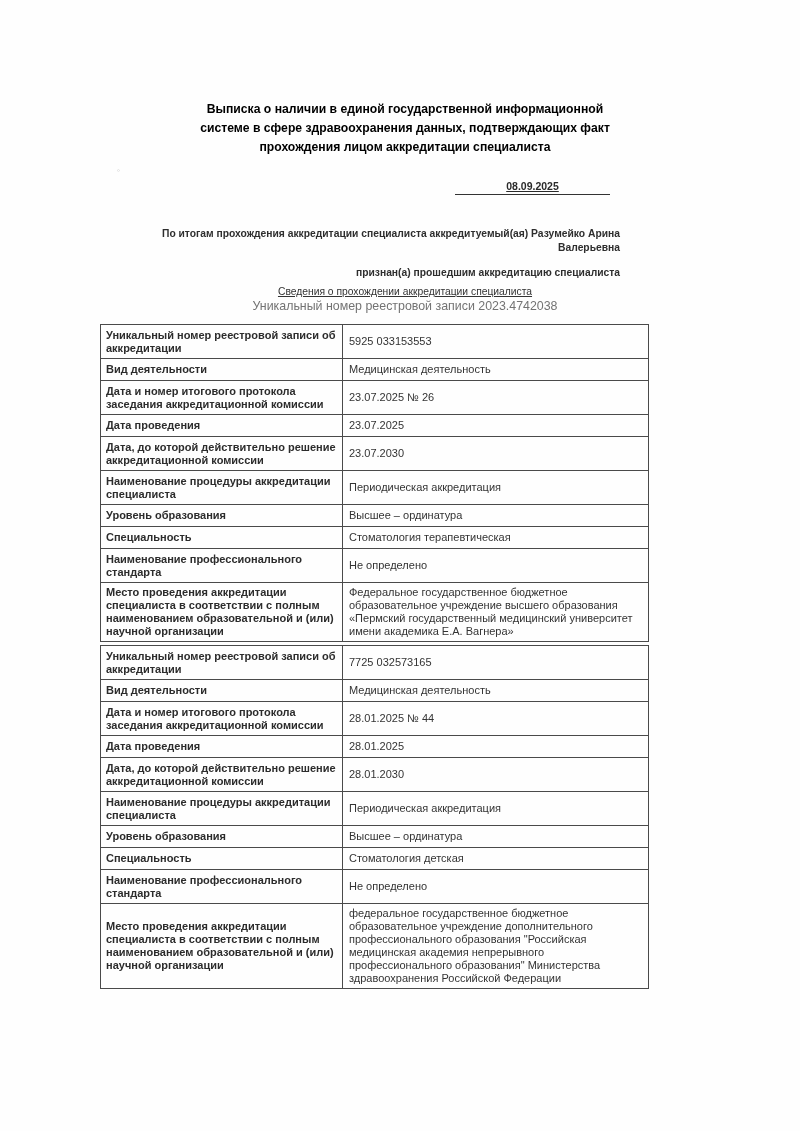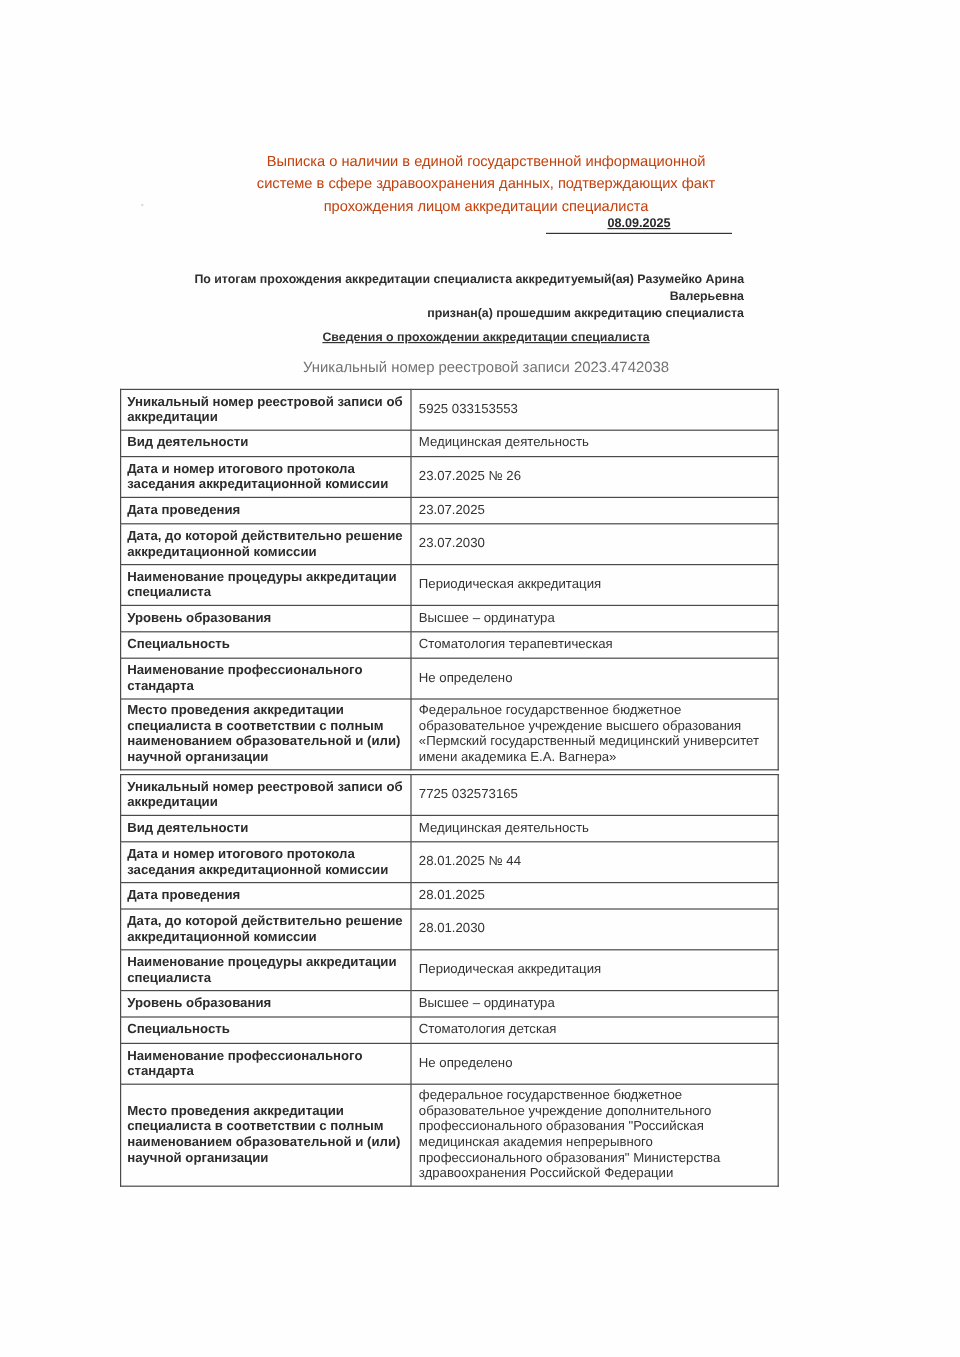--- a/index.html
+++ b/index.html
@@ -20,25 +20,24 @@
     left: 0; top: 0;
     width: 800px; height: 1131px;
     background: #fefefe;
   }
   .title {
     position: absolute;
     left: 150px;
     top: 100px;
     width: 510px;
     text-align: center;
-    font-weight: normal;
+    font-weight: bold;
     font-size: 12.2px;
     line-height: 19px;
-    color: #c2410c;
-    margin-top: 25px;
+    color: #000000;
   }
   .date-block {
     position: absolute;
     left: 455px;
     top: 180px;
     width: 155px;
     text-align: center;
     font-size: 10.5px;
   }
   .date-value {
@@ -61,25 +60,25 @@
     width: 520px;
     text-align: right;
     font-size: 10.3px;
     font-weight: bold;
     line-height: 14px;
     color: #2e2e2e;
   }
   .section-title {
     position: absolute;
     left: 200px;
-    top: 276px;
+    top: 286px;
     width: 410px;
     text-align: center;
     font-size: 10.3px;
-    font-weight: bold;
+    font-weight: normal;
     text-decoration: underline;
     color: #333;
   }
   .registry-title {
     position: absolute;
     left: 150px;
     top: 299px;
     width: 510px;
     text-align: center;
     font-size: 12.4px;
@@ -133,21 +132,21 @@
   </div>
 
   <div class="scan-mark" style="left:117px; top:166px;">◦</div>
 
   <div class="date-block">
     <div class="date-value">08.09.2025</div>
   </div>
 
   <div class="result-text">
     <div>По итогам прохождения аккредитации специалиста аккредитуемый(ая) Разумейко Арина Валерьевна</div>
-    <div style="padding-left:6px;">признан(а) прошедшим аккредитацию специалиста</div>
+    <div style="padding-left:6px;margin-top:11px;">признан(а) прошедшим аккредитацию специалиста</div>
   </div>
 
   <div class="section-title">Сведения о прохождении аккредитации специалиста</div>
 
   <div class="registry-title">Уникальный номер реестровой записи 2023.4742038</div>
 
   <table class="acc" id="table1">
     <tbody>
       <tr class="r-2line">
         <td class="label">Уникальный номер реестровой записи об аккредитации</td>

